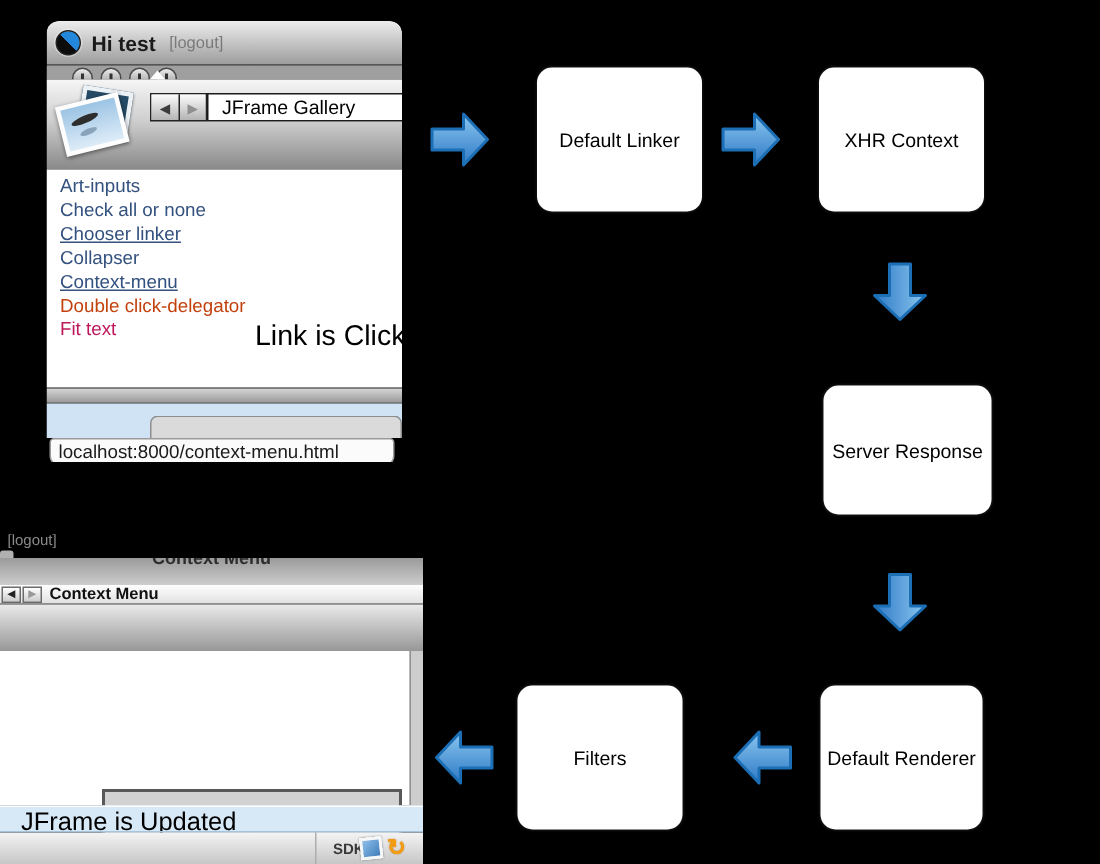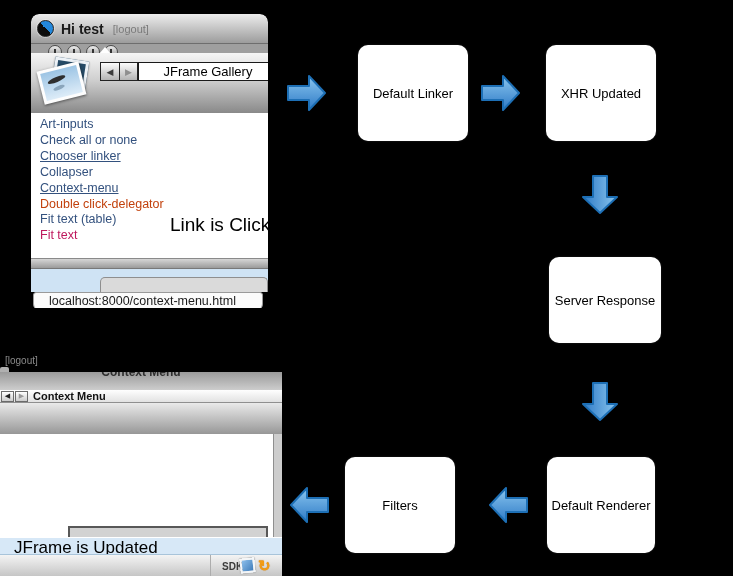--- a/index.html
+++ b/index.html
@@ -61,36 +61,36 @@
   .ph-blob2 { position:absolute; left:9px; top:16px; width:12px; height:4px;
         background:#8aa5bb; border-radius:50%; transform:rotate(-9deg); }
   .gw-navbtns { position:absolute; left:69px; top:9px; height:19px; display:flex;
         border:1px solid #222; }
   .gw-nav { width:18px; height:17px; background:linear-gradient(#fcfcfc,#b4b4b4);
         display:flex; align-items:center; justify-content:center; font-size:9px; }
   .gw-nav.fwd { border-left:1px solid #222; }
   .gw-nav .bk { color:#3c3c3c; } .gw-nav .fw { color:#8f8f8f; }
   .gw-field { position:absolute; left:107px; top:9px; width:131px; height:19px;
         background:#fff; border:1px solid #1a1a1a; font-size:13px; color:#000;
-        line-height:17px; padding-left:9px; white-space:nowrap; overflow:hidden;text-align:center; }
+        line-height:17px; padding-left:9px; white-space:nowrap; overflow:hidden; }
   .gw-list { position:absolute; left:0; top:99px; right:0; height:145px; background:#fff;
         padding:4px 0 0 9px; overflow:hidden; }
   .glink { font-size:12.5px; line-height:15.9px; white-space:nowrap; }
   .glink.active { text-decoration:underline; }
   .gw-annotation { position:absolute; left:139px; top:200px; font-size:19px; color:#000;
         white-space:nowrap; }
   .gw-graybar { position:absolute; left:0; top:244px; right:0; height:11px;
         background:linear-gradient(#d6d6d6,#9b9b9b); border-top:1px solid #8a8a8a;
         border-bottom:1px solid #787878; }
   .gw-bluebar { position:absolute; left:0; top:255px; right:0; height:23px; background:#cfe3f4; }
   .gw-tab { position:absolute; left:69px; top:8px; right:0; height:15px; background:#dadada;
         border:1px solid #8e8e8e; border-bottom:none; border-radius:5px 5px 0 0; }
   .gw-tooltip { position:absolute; left:2px; top:278px; width:230px; height:19px;
         background:#fbfbfb; border:1px solid #9a9a9a; border-radius:3px 3px 7px 7px;
-        font-size:12.5px; color:#1a1a1a; line-height:17px; padding-left:15px;
+        font-size:12.5px; color:#1a1a1a; line-height:17px; padding-left:5px;
         white-space:nowrap; overflow:hidden; }
 
   
   #cw { position:absolute; left:0; top:345px; width:282px; height:231px;
         overflow:hidden; background:#000; }
   .cw-logout { position:absolute; left:5px; top:10px; font-size:10px; color:#8a8a8a; }
   .cw-stub { position:absolute; left:0; top:22px; width:9px; height:6px;
         background:#b0b0b0; border-radius:2px 2px 0 0; }
   .cw-titleband { position:absolute; left:0; top:27px; right:0; height:18px;
         background:linear-gradient(#9a9a9a,#cdcdcd); overflow:hidden; }
@@ -178,34 +178,33 @@
       </div>
       <div class="gw-field">JFrame Gallery</div>
     </div>
     <div class="gw-list">
         <div class="glink" style="color: rgb(51, 81, 126);">Art-inputs</div>
         <div class="glink" style="color: rgb(51, 81, 126);">Check all or none</div>
         <div class="glink" style="color: rgb(51, 81, 126); text-decoration: underline;">Chooser linker</div>
         <div class="glink" style="color: rgb(51, 81, 126);">Collapser</div>
         <div class="glink active" style="color: rgb(51, 81, 126);">Context-menu</div>
         <div class="glink" style="color: #c2410c;">Double click-delegator</div>
-        <div class="glink" style="color: rgb(51, 81, 126);">Fit text (table)</div>
         <div class="glink" style="color: #be185d;">Fit text</div>
       </div>
     <div class="gw-annotation">Link is Click</div>
     <div class="gw-graybar"></div>
     <div class="gw-bluebar">
       <div class="gw-tab"></div>
     </div>
     <div class="gw-tooltip">localhost:8000/context-menu.html</div>
   </div>
 
   
   <div class="node" id="n-dl">Default Linker</div>
-  <div class="node" id="n-xhr">XHR Updated</div>
+  <div class="node" id="n-xhr">XHR Context</div>
   <div class="node" id="n-sr">Server Response</div>
   <div class="node" id="n-dr">Default Renderer</div>
   <div class="node" id="n-f">Filters</div>
 
   
   <svg class="arrow" id="a-r1" viewBox="0 0 40 38">
     <polygon points="1,12 22,12 22,2 38,19 22,36 22,26 1,26" fill="url(#agrad)" stroke-width="2" stroke-linejoin="round" stroke="#1d6fb5"></polygon>
   </svg>
   <svg class="arrow" id="a-r2" viewBox="0 0 40 38">
     <polygon points="1,12 22,12 22,2 38,19 22,36 22,26 1,26" fill="url(#agrad)" stroke-width="2" stroke-linejoin="round" stroke="#1d6fb5"></polygon>

